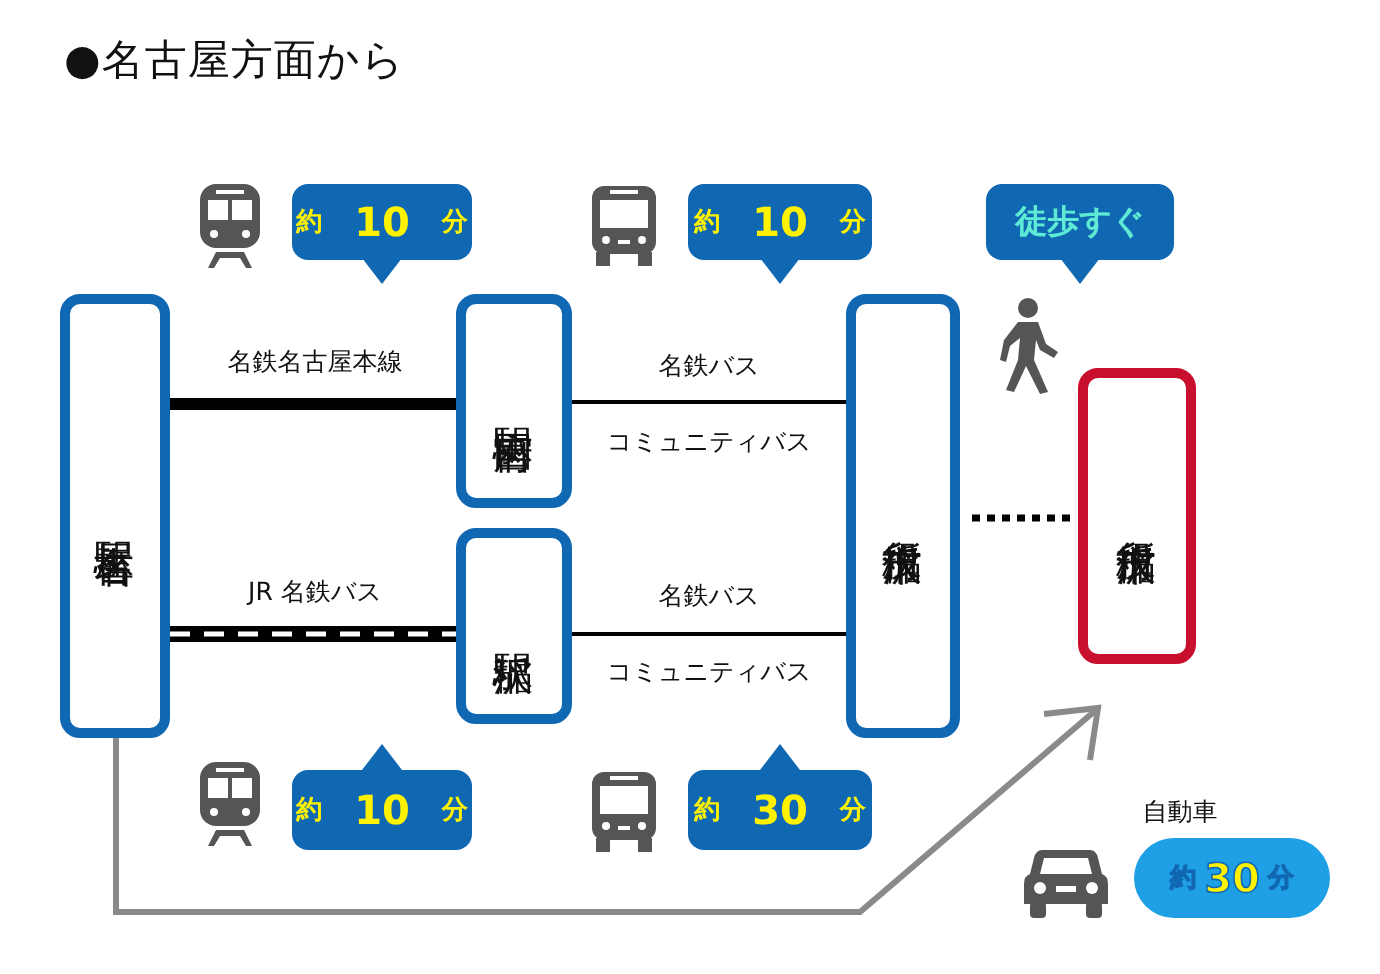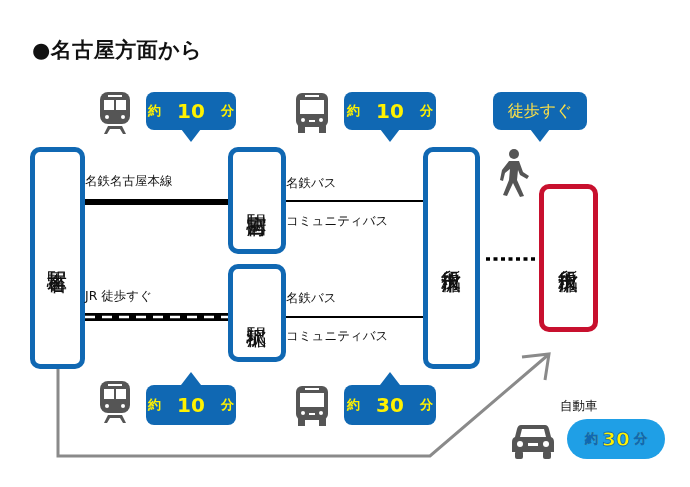--- a/index.html
+++ b/index.html
@@ -1,29 +1,29 @@
 <!DOCTYPE html>
 <html><head>
 <meta charset="utf-8">
 <style>
   html, body { margin:0; padding:0; background:#fff; }
   body { width:690px; height:487px; position:relative; overflow:hidden;
          font-family: "DejaVu Sans", "Liberation Sans", sans-serif; color:#111; }
   .abs { position:absolute; }
-  .title { left:32px; top:36px; font-size:21px; font-weight:bold; letter-spacing:0.5px; }
+  .title { left:32px; top:16px; font-size:21px; font-weight:normal; letter-spacing:0.5px; }
   .station { position:absolute; border:5px solid #1068b3; border-radius:10px; background:#fff;
              box-sizing:border-box; display:flex; align-items:center; justify-content:center; }
   .station.dest { border-color:#c8102e; }
   .vtext { writing-mode:vertical-rl; text-orientation:upright; font-size:20px; letter-spacing:-1px; line-height:1; }
-  .label { position:absolute; font-size:12.5px; white-space:nowrap; }
+  .label { position:absolute; font-size:12.5px; white-space:nowrap; text-align:center; }
   .bubble { position:absolute; background:#1068b3; color:#fff; border-radius:8px;
             display:flex; align-items:center; justify-content:center; font-weight:bold; }
   .bubble .pre, .bubble .post { font-size:13px; color:#fff200; font-weight:bold; }
   .bubble .num { font-size:20px; color:#fff200; font-weight:900; margin:0 16px; }
-  .bubble .txt { font-size:16px; color:#fde047; font-weight:400; }
+  .bubble .txt { font-size:16px; color:#5eead4; font-weight:700; }
   .tail-down { position:absolute; width:0; height:0; border-left:10px solid transparent; border-right:10px solid transparent; border-top:13px solid #1068b3; }
   .tail-up { position:absolute; width:0; height:0; border-left:10px solid transparent; border-right:10px solid transparent; border-bottom:13px solid #1068b3; }
   .car-pill { position:absolute; background:#1f9fe6; border-radius:22px; display:flex; align-items:center; justify-content:center; }
   .car-pill .pre, .car-pill .post { font-size:13px; color:#fff200; font-weight:bold; -webkit-text-stroke:0.6px #1068b3; }
   .car-pill .num { font-size:20px; color:#fff200; font-weight:900; margin:0 4px; -webkit-text-stroke:0.8px #1068b3; }
   svg { position:absolute; left:0; top:0; }
 </style>
 </head>
 <body>
 
@@ -57,21 +57,21 @@
   <span class="vtext">稲沢駅</span>
 </div>
 <div class="station" style="left:423px;top:147px;width:57px;height:222px;">
   <span class="vtext">稲沢市役所</span>
 </div>
 <div class="station dest" style="left:539px;top:184px;width:59px;height:148px;">
   <span class="vtext">稲沢市役所</span>
 </div>
 
 <div class="label" style="left:85px;top:173px;width:145px;">名鉄名古屋本線</div>
-<div class="label" style="left:85px;top:288px;width:145px;">JR 徒歩すぐ</div>
+<div class="label" style="left:85px;top:288px;width:145px;">JR 名鉄バス</div>
 <div class="label" style="left:286px;top:175px;width:137px;">名鉄バス</div>
 <div class="label" style="left:286px;top:213px;width:137px;">コミュニティバス</div>
 <div class="label" style="left:286px;top:290px;width:137px;">名鉄バス</div>
 <div class="label" style="left:286px;top:328px;width:137px;">コミュニティバス</div>
 <div class="label" style="left:560px;top:398px;width:60px;">自動車</div>
 
 <div class="abs" style="left:96px;top:91px;">
   <svg width="38" height="44" viewBox="0 0 38 44" style="position:static">
     <rect x="4" y="1" width="30" height="32" rx="8" fill="#555"></rect>
     <rect x="12" y="4" width="14" height="2" fill="#fff"></rect>

